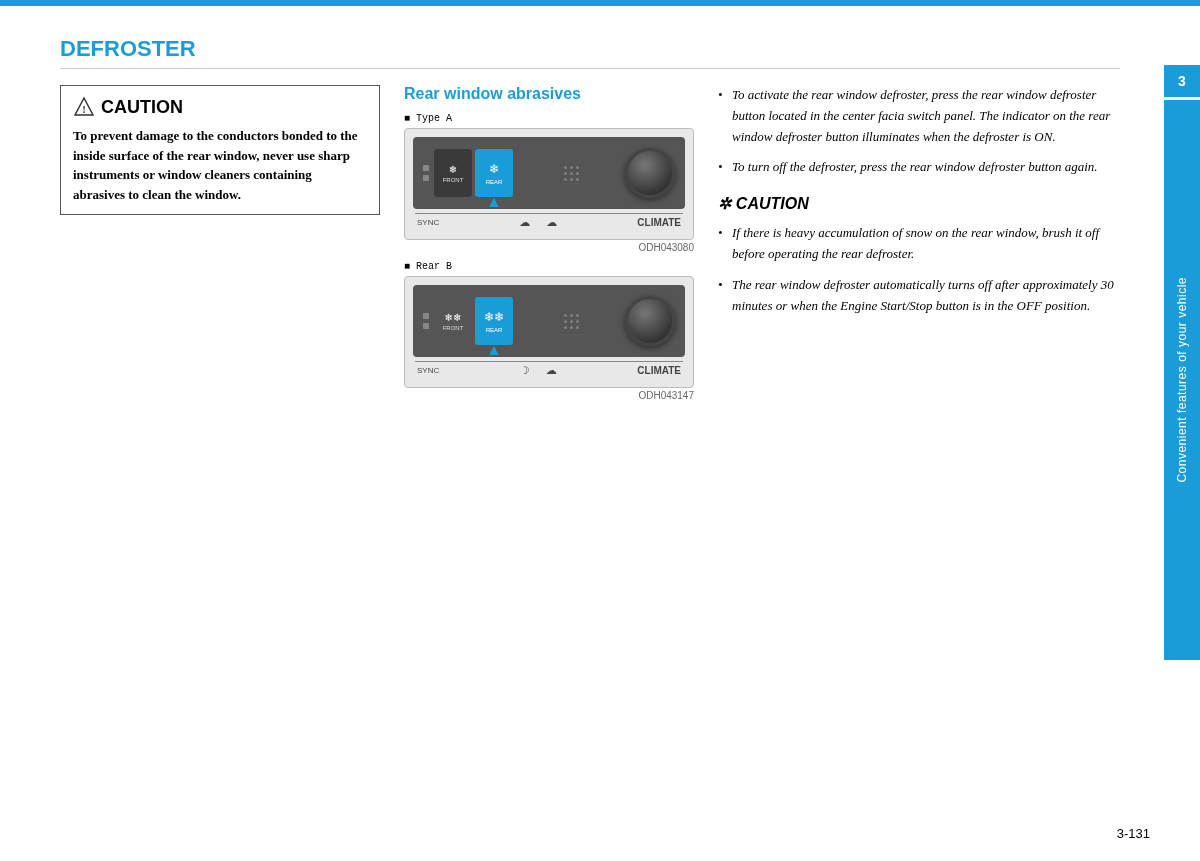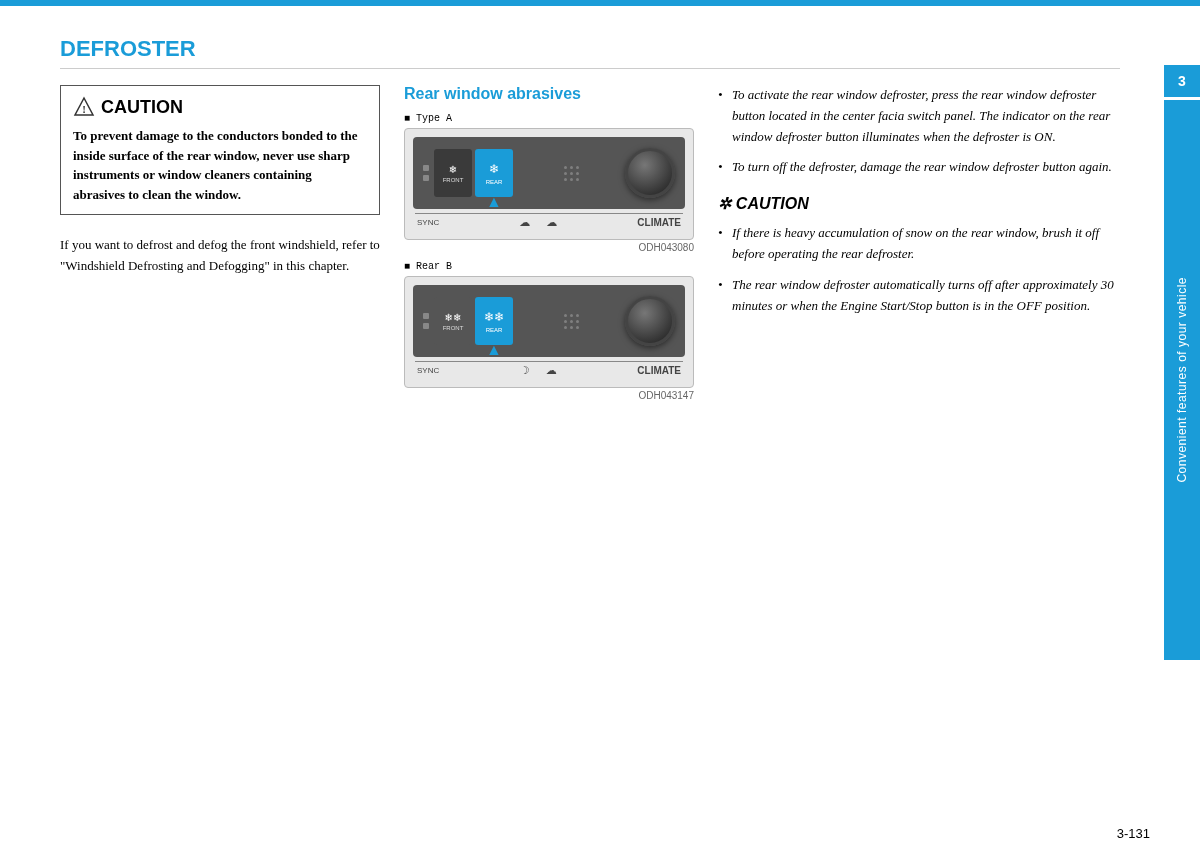--- a/index.html
+++ b/index.html
@@ -351,21 +351,20 @@
             <svg width="22" height="22" viewBox="0 0 22 22">
               <polygon points="11,2 20,19 2,19" fill="none" stroke="#333" stroke-width="1.5"></polygon>
               <text x="11" y="17" text-anchor="middle" font-size="11" font-weight="bold" fill="#333">!</text>
             </svg>
           </div>
           <span class="caution-title">CAUTION</span>
         </div>
         <p class="caution-text">To prevent damage to the conductors bonded to the inside surface of the rear window, never use sharp instruments or window cleaners containing abrasives to clean the window.</p>
       </div>
 
-      <p class="col-left-note">If you want to defrost and defog the front windshield, refer to "Windshield Defrosting and Defogging" in this chapter.</p>
     </div>
 
     <div class="col-middle">
       <div class="subsection-title">Rear window abrasives</div>
 
       <div class="type-label">Type A</div>
       <div class="panel-wrap">
         <div class="panel-control-row">
           <div class="ctrl-group">
 
@@ -465,21 +464,21 @@
       <div class="odh-label">ODH043147</div>
 
     </div>
 
     <div class="col-right">
       <ul class="right-bullet-list">
         <li>
           <span>To activate the rear window defroster, press the rear window defroster button located in the center facia switch panel. The indicator on the rear window defroster button illuminates when the defroster is ON.</span>
         </li>
         <li>
-          <span>To turn off the defroster, damage the rear window defroster button again.</span>
+          <span>To turn off the defroster, press the rear window defroster button again.</span>
         </li>
       </ul>
 
       <div class="notice-box" style="margin-top:16px;">
         <div class="notice-header">CAUTION</div>
         <ul class="bullet-list">
           <li>
             <span>If there is heavy accumulation of snow on the rear window, brush it off before operating the rear defroster.</span>
           </li>
           <li>

